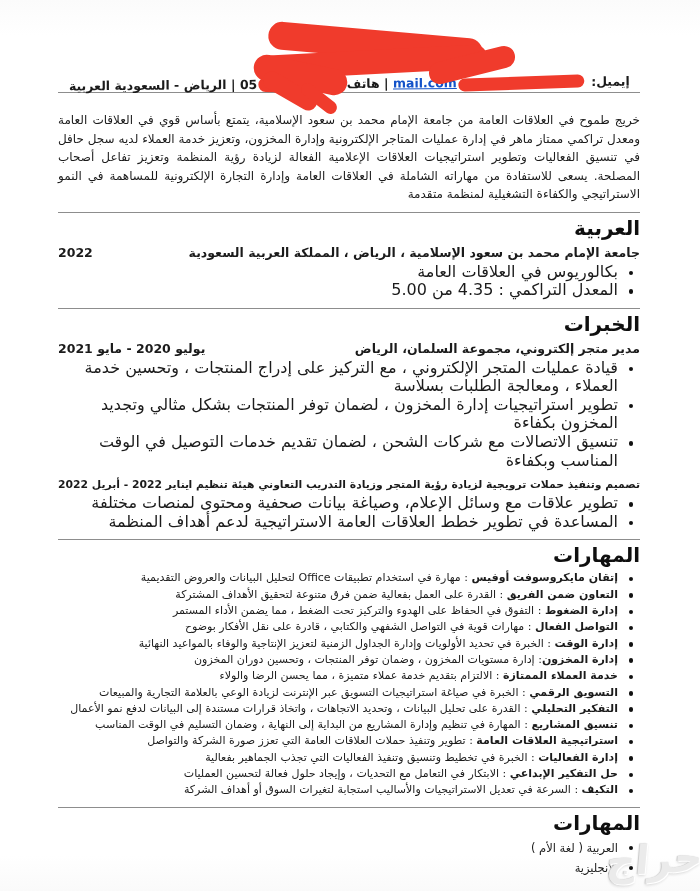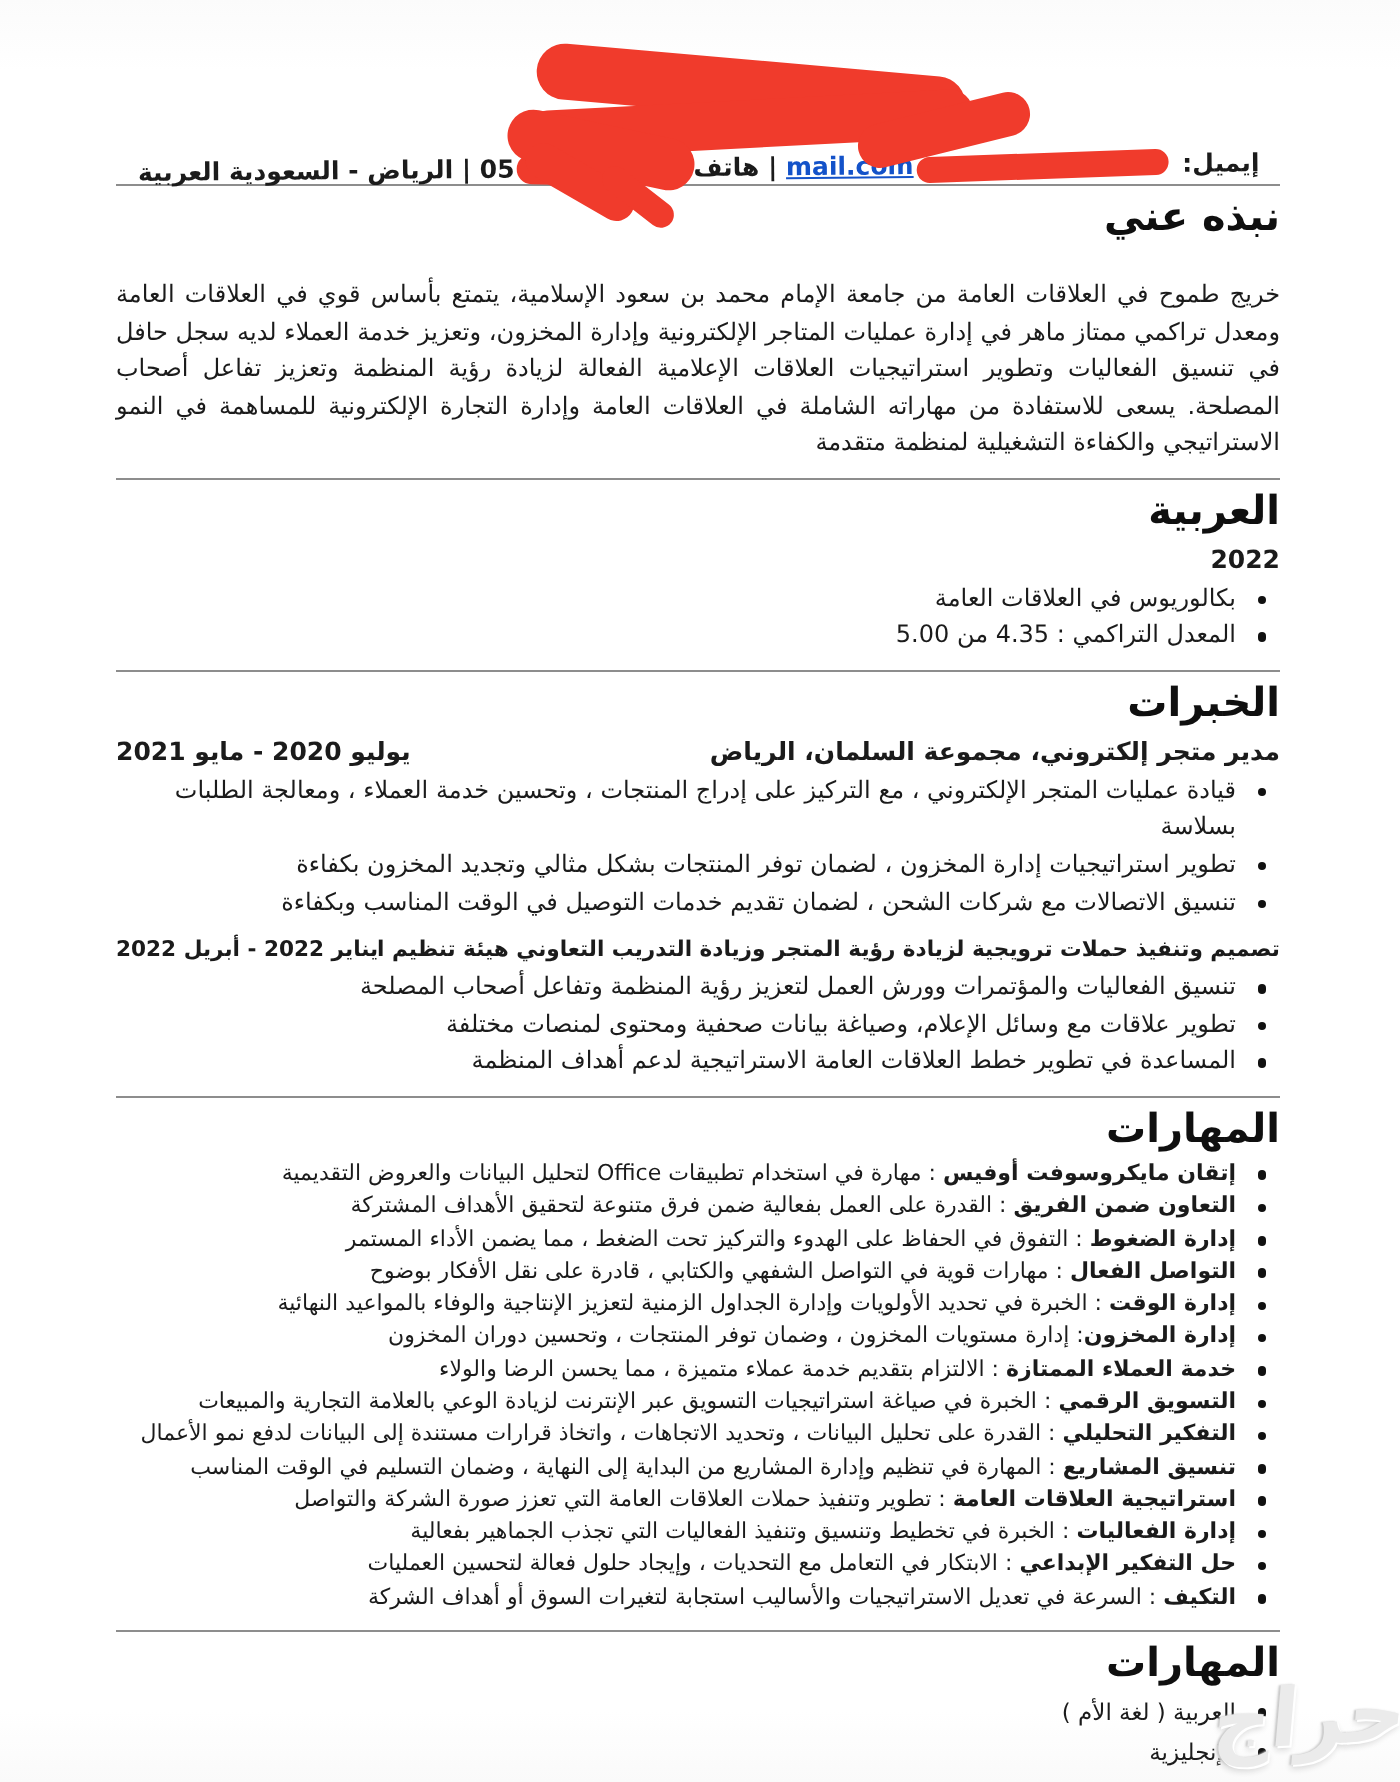--- a/index.html
+++ b/index.html
@@ -30,21 +30,21 @@
   hr.div{border:none;border-top:1.6px solid #8d8d8d;margin:0;}
   .mt-hr1{margin-top:23px;}
   .sec-title{font-size:20px;font-weight:bold;margin:3px 0 1px;color:#0f0f0f;}
   .about-text{font-size:12px;line-height:18.5px;text-align:justify;margin:18px 0 8px;}
   .row{display:flex;justify-content:space-between;align-items:baseline;
        font-weight:bold;font-size:12.5px;margin-top:5px;}
   .row .dates{white-space:nowrap;}
   .row .role{white-space:nowrap;overflow:hidden;}
   .row.compact{font-size:10.8px;letter-spacing:-0.1px;}
   ul.blist{margin:3px 0 8px;padding:0;list-style:none;}
-  ul.blist li{font-size:12px;line-height:18.6px;padding-right:22px;position:relative;}
+  ul.blist li{font-size:16px;line-height:18.6px;padding-right:22px;position:relative;}
   ul.blist li::before{content:"";position:absolute;right:7px;top:8px;width:4.5px;height:4.5px;
     border-radius:50%;background:#111;}
   ul.skills li{font-size:11px;line-height:16.3px;}
   ul.skills li::before{top:6.5px;}
   ul.langs li{font-size:11.5px;line-height:20px;}
   .lbl{font-weight:bold;}
   
   .watermark{position:absolute;left:538px;top:838px;width:165px;font-size:40px;font-weight:bold;
     color:#ebebeb;letter-spacing:2px;
     text-shadow:1px 1px 0 #ffffff,-1px 0 1px #c9c9c9,0 2px 3px #d6d6d6;
@@ -70,27 +70,27 @@
     <a href="#"><span class="redact redact-email"></span><span>mail.com</span></a>
     <span>|</span>
     <span>هاتف:</span>
     <span class="phone-num"><span>05</span><span class="redact redact-phone"></span><span>876</span></span>
     <span>|</span>
     <span>الرياض - السعودية العربية</span>
   </p>
 
   <hr class="div mt-hr1">
 
-  <h2 class="sec-title">نبذه عني</h2>
   <p class="about-text">خريج طموح في العلاقات العامة من جامعة الإمام محمد بن سعود الإسلامية، يتمتع بأساس قوي في العلاقات العامة ومعدل تراكمي ممتاز ماهر في إدارة عمليات المتاجر الإلكترونية وإدارة المخزون، وتعزيز خدمة العملاء لديه سجل حافل في تنسيق الفعاليات وتطوير استراتيجيات العلاقات الإعلامية الفعالة لزيادة رؤية المنظمة وتعزيز تفاعل أصحاب المصلحة. يسعى للاستفادة من مهاراته الشاملة في العلاقات العامة وإدارة التجارة الإلكترونية للمساهمة في النمو الاستراتيجي والكفاءة التشغيلية لمنظمة متقدمة</p>
 
   <hr class="div">
 
   <h2 class="sec-title">العربية</h2>
   <div class="row">
+    <span class="role">جامعة الإمام محمد بن سعود الإسلامية ، الرياض ، المملكة العربية السعودية</span>
     <span class="dates">2022</span>
   </div>
   <ul class="blist">
     <li>بكالوريوس في العلاقات العامة</li>
     <li>المعدل التراكمي : 4.35 من 5.00</li>
   </ul>
 
   <hr class="div">
 
   <h2 class="sec-title">الخبرات</h2>
@@ -103,21 +103,20 @@
     <li>قيادة عمليات المتجر الإلكتروني ، مع التركيز على إدراج المنتجات ، وتحسين خدمة العملاء ، ومعالجة الطلبات بسلاسة</li>
     <li>تطوير استراتيجيات إدارة المخزون ، لضمان توفر المنتجات بشكل مثالي وتجديد المخزون بكفاءة</li>
     <li>تنسيق الاتصالات مع شركات الشحن ، لضمان تقديم خدمات التوصيل في الوقت المناسب وبكفاءة</li>
   </ul>
 
   <div class="row compact">
     <span class="role">تصميم وتنفيذ حملات ترويجية لزيادة رؤية المتجر وزيادة التدريب التعاوني هيئة تنظيم المياه والكهرباء،الرياض</span>
     <span class="dates">يناير 2022 - أبريل 2022</span>
   </div>
   <ul class="blist">
-    <li>تنسيق الفعاليات والمؤتمرات وورش العمل لتعزيز رؤية المنظمة وتفاعل أصحاب المصلحة</li>
     <li>تطوير علاقات مع وسائل الإعلام، وصياغة بيانات صحفية ومحتوى لمنصات مختلفة</li>
     <li>المساعدة في تطوير خطط العلاقات العامة الاستراتيجية لدعم أهداف المنظمة</li>
   </ul>
 
   <hr class="div">
 
   <h2 class="sec-title">المهارات</h2>
   <ul class="blist skills">
     <li><span class="lbl">إتقان مايكروسوفت أوفيس</span><span> : مهارة في استخدام تطبيقات Office لتحليل البيانات والعروض التقديمية</span></li>
     <li><span class="lbl">التعاون ضمن الفريق</span><span> : القدرة على العمل بفعالية ضمن فرق متنوعة لتحقيق الأهداف المشتركة</span></li>

